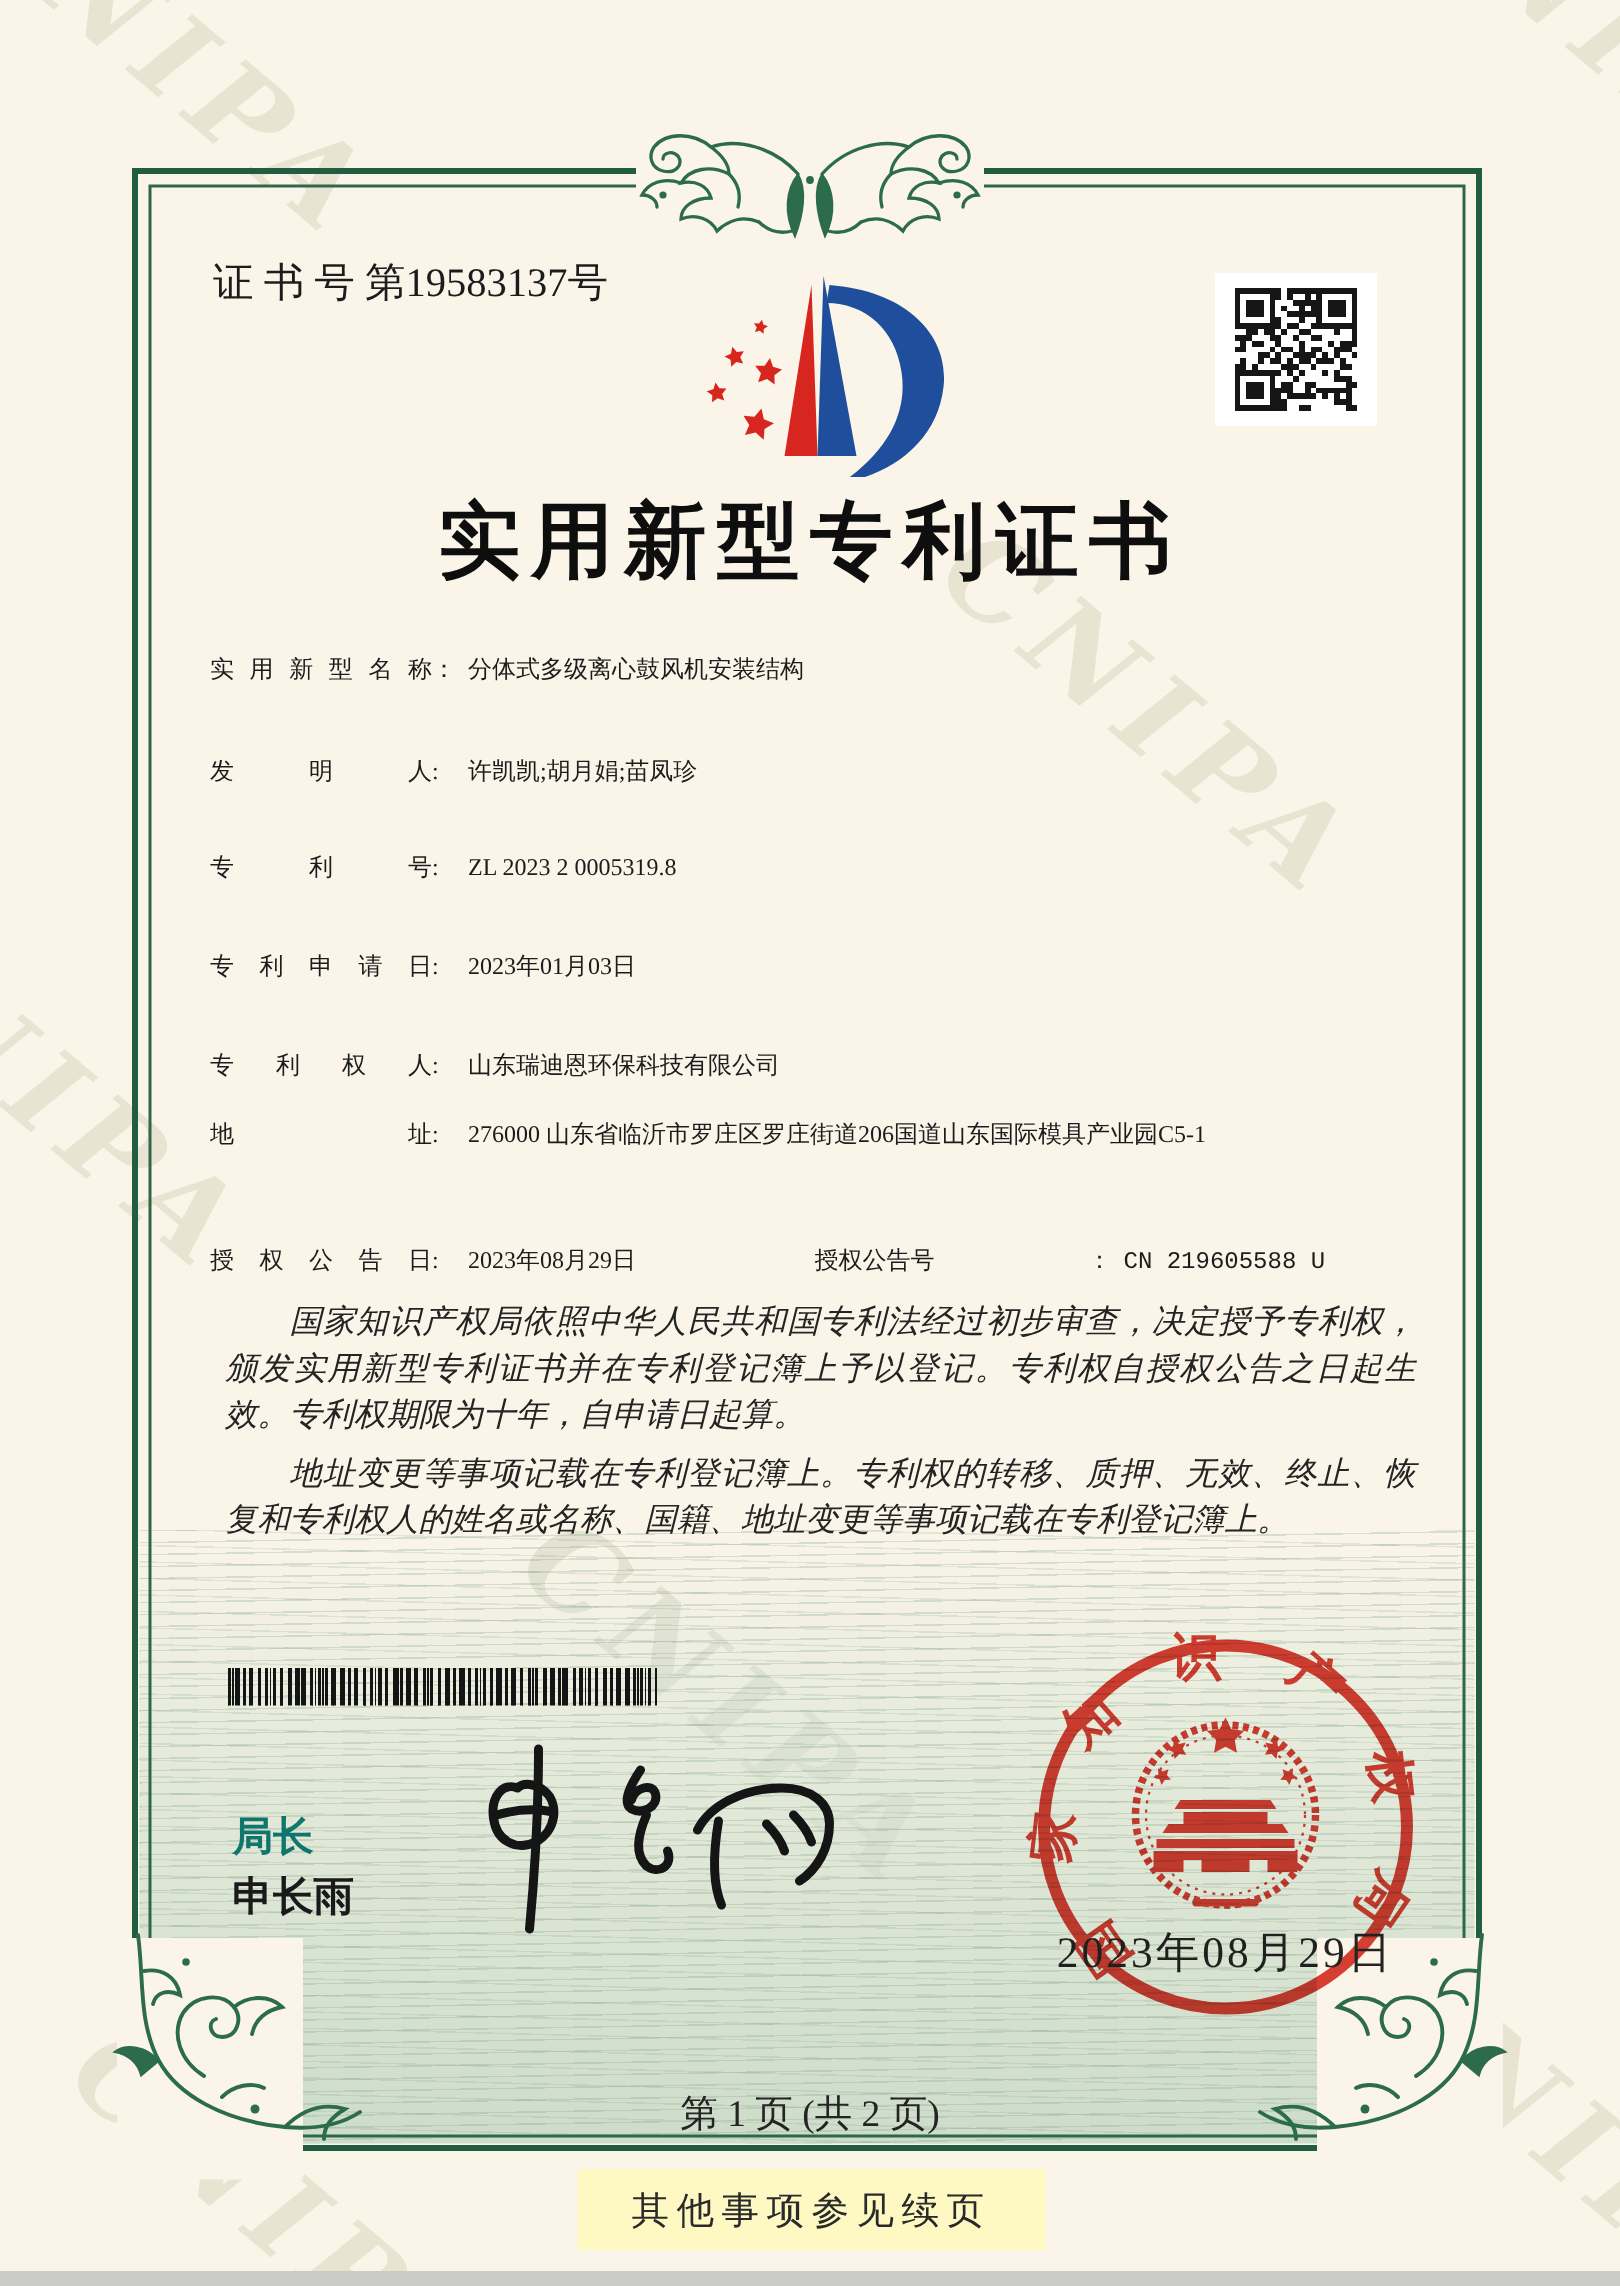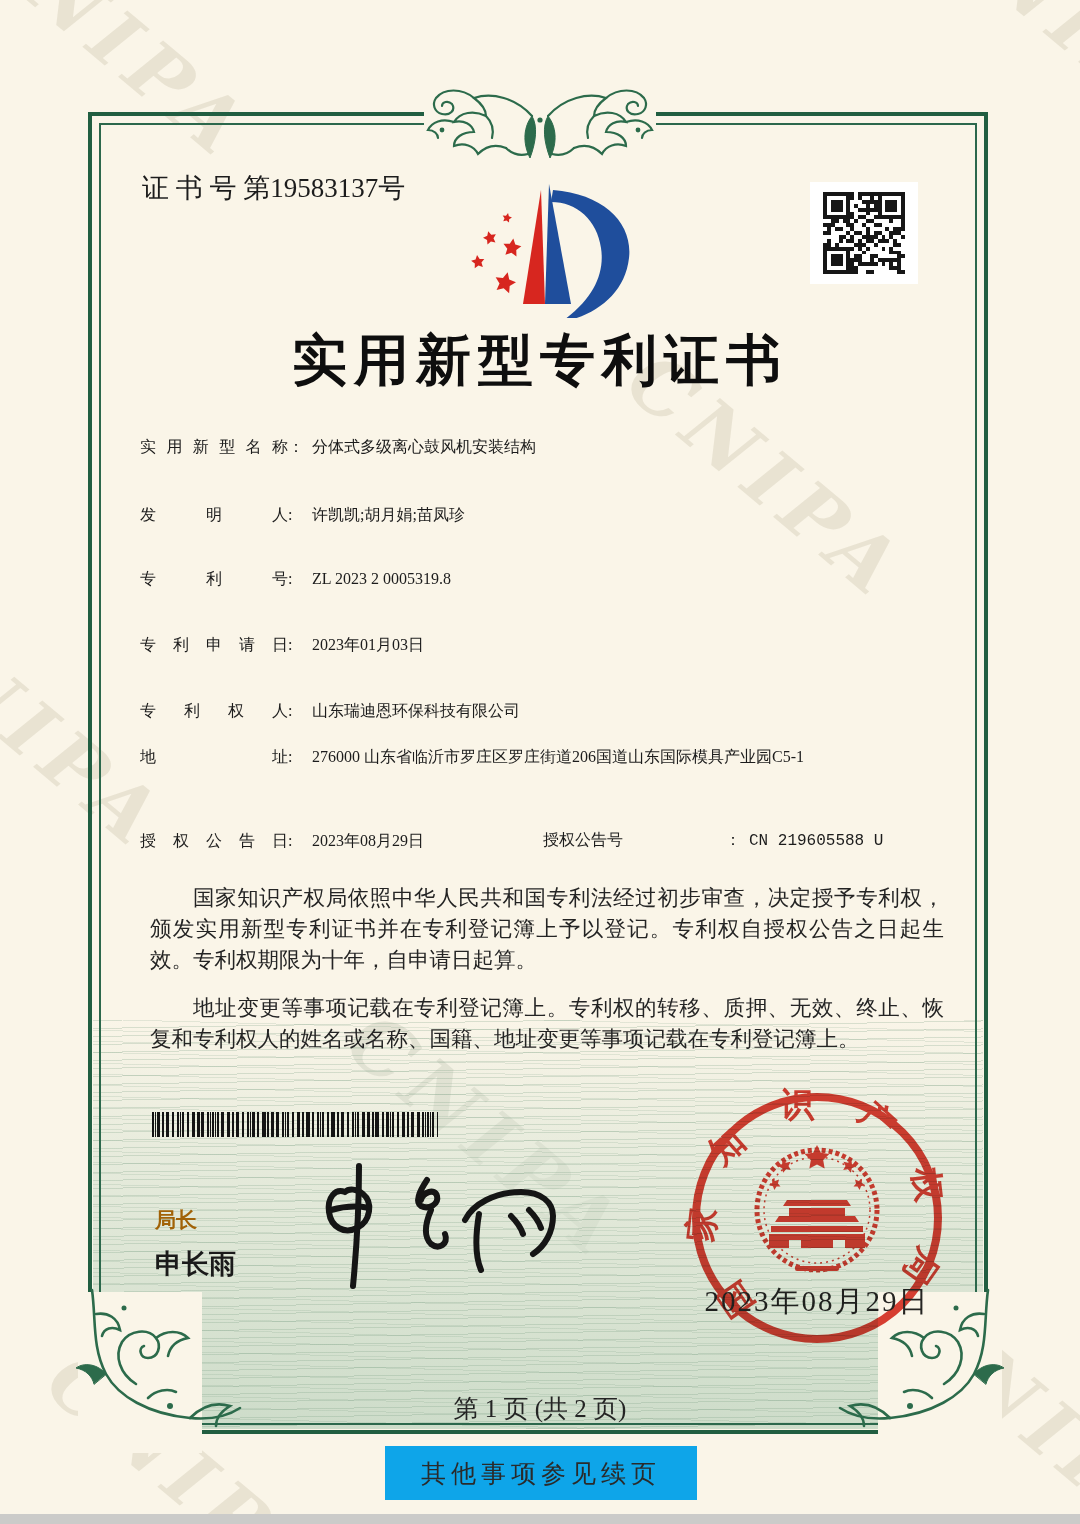--- a/index.html
+++ b/index.html
@@ -43,38 +43,38 @@
   .flabel{display:inline-block;width:148px;text-align:justify;text-align-last:justify;vertical-align:top;}
   .flabel::after{content:"";display:inline-block;width:100%;height:0;}
   .fcolon{display:inline-block;width:24px;vertical-align:top;text-align:left;}
   .fvalue{display:inline-block;vertical-align:top;max-width:648px;}
   .frow .pair-right{position:absolute;left:403px;top:0;white-space:nowrap;font-family:Liberation Mono, monospace;}
   .flabel.wide{width:182px;}
 
   
   .legal{position:absolute;left:150px;top:866px;width:794px;font-size:21.5px;line-height:31px;
          text-align:justify;color:#242424;z-index:4;}
-  .legal p{margin:17px 0 8px 0;text-indent:2em;}
+  .legal p{margin:0 0 8px 0;text-indent:2em;font-style:italic;}
 
   
   .barcode{position:absolute;left:152px;top:1112px;width:286px;height:25px;z-index:4;
      background-image:
        repeating-linear-gradient(90deg,#141414 0 2px,transparent 2px 5px),
        repeating-linear-gradient(90deg,#141414 0 1px,transparent 1px 7px),
        repeating-linear-gradient(90deg,transparent 0 3px,#141414 3px 4px,transparent 4px 11px);}
   .signer-title{position:absolute;left:155px;top:1206px;font-family:Liberation Mono, monospace;
-                font-weight:700;font-size:21px;color:#a16207;z-index:4;}
+                font-weight:700;font-size:27px;color:#0f766e;z-index:4;}
   .signer-name{position:absolute;left:155px;top:1246px;font-family:Liberation Mono, monospace;
                font-weight:700;font-size:27px;color:#1a1a1a;z-index:4;}
   .signature{position:absolute;left:315px;top:1158px;z-index:5;}
   .seal{position:absolute;left:677px;top:1078px;z-index:5;mix-blend-mode:multiply;}
 
   .pagefooter{position:absolute;left:0;top:1392px;width:100%;text-align:center;font-size:25px;
               color:#242424;z-index:4;}
-  .note-strip{position:absolute;left:385px;top:1446px;width:312px;height:54px;background:#0ea5e9;
+  .note-strip{position:absolute;left:385px;top:1446px;width:312px;height:54px;background:#fef9c3;
               display:flex;align-items:center;justify-content:center;font-size:25px;letter-spacing:5px;
               color:#2a2a2a;z-index:4;}
   .page-edge{position:absolute;left:0;top:1514px;width:100%;height:10px;background:#cbcbc9;z-index:6;}
 </style>
 </head>
 <body>
 
 <div class="page">
 
   <svg width="0" height="0" style="position:absolute">

